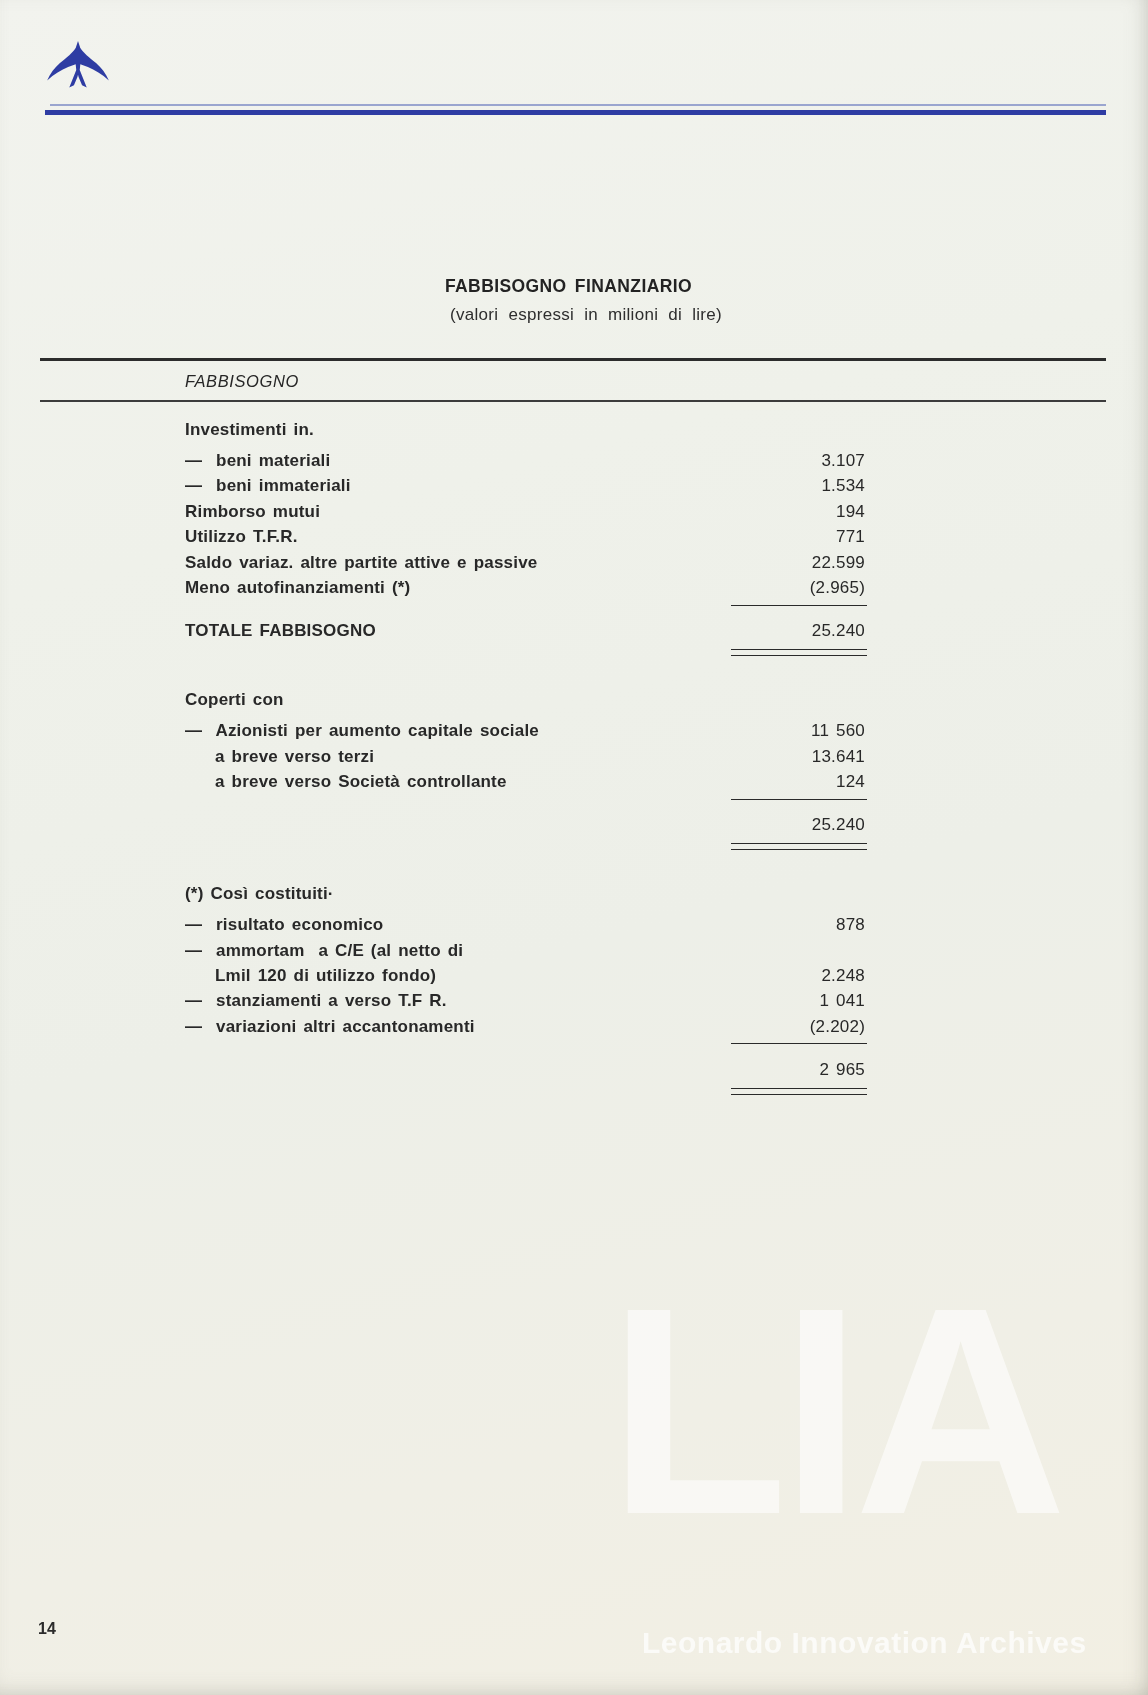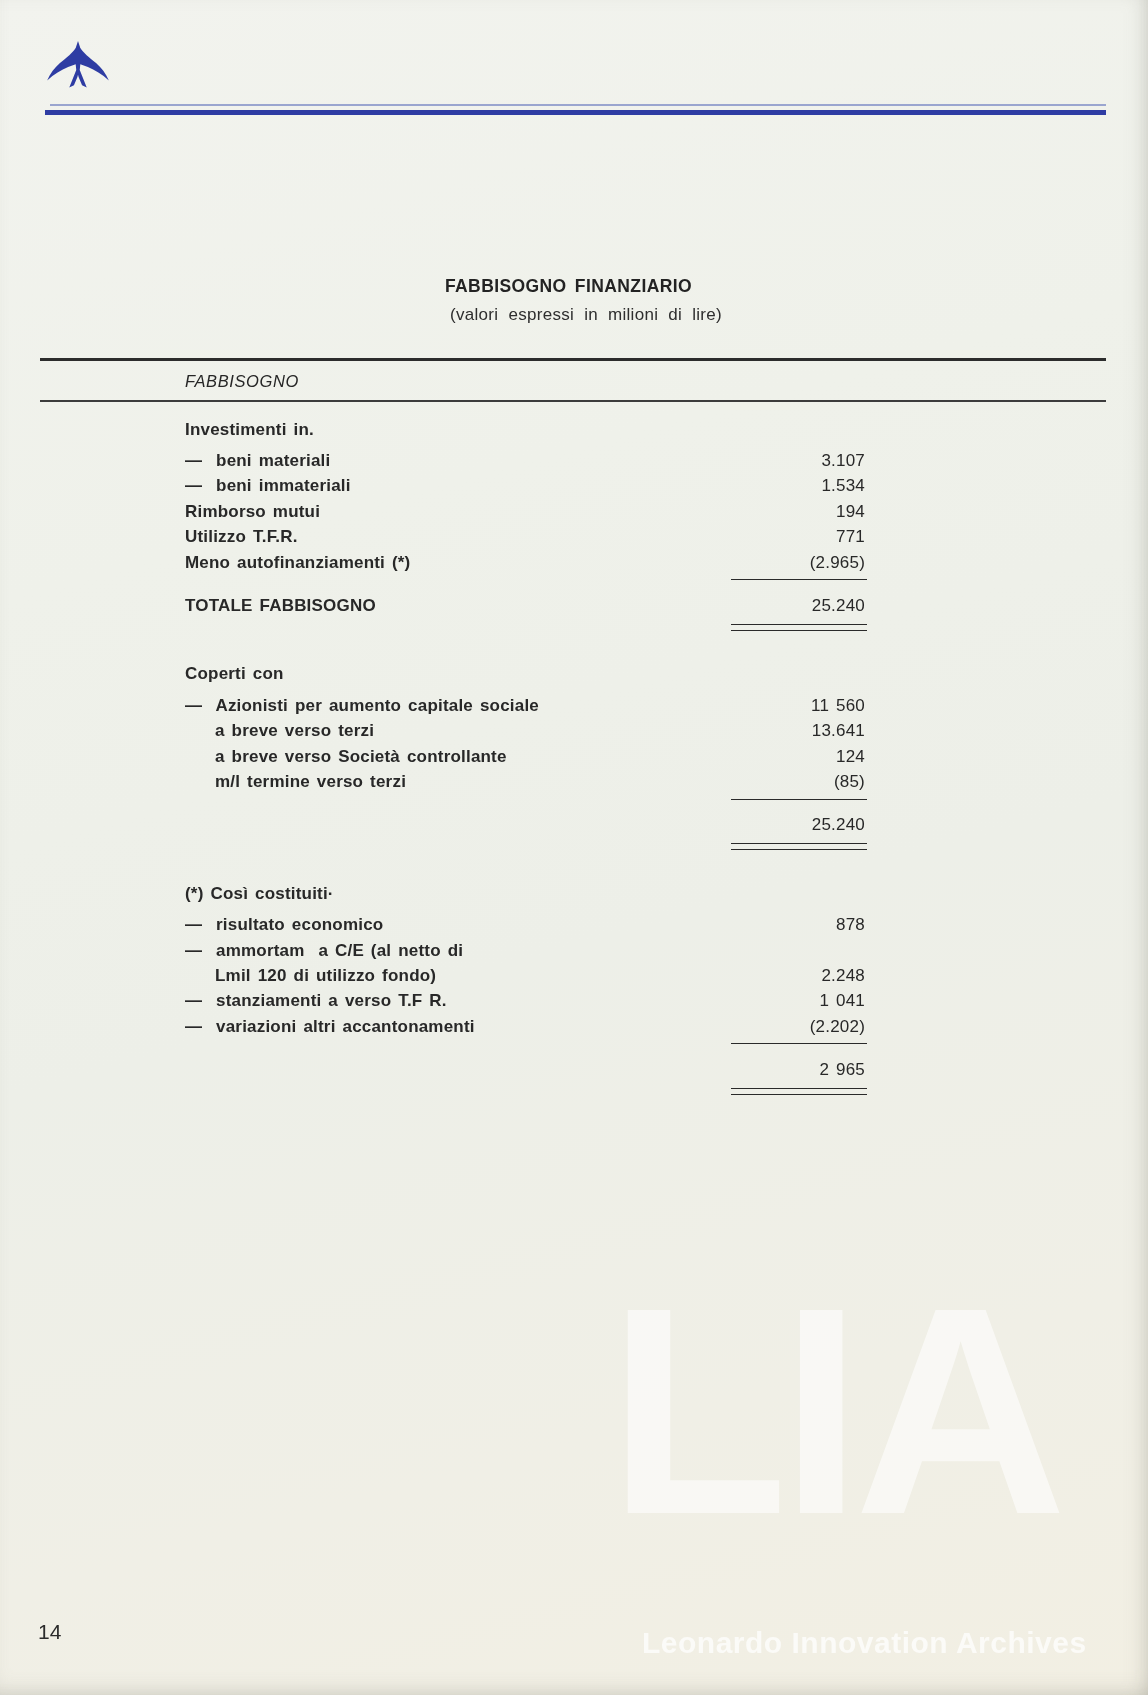--- a/index.html
+++ b/index.html
@@ -30,21 +30,21 @@
   .row.indent .lbl{padding-left:30px;}
   .sp-sm{margin-top:6px;}
   .sp-md{margin-top:13px;}
   .sp-lg{margin-top:31px;}
   .lbl{white-space:pre;font-weight:bold;}
   .val{white-space:pre;text-align:right;}
   .vrule{width:136px;margin-left:auto;margin-right:-2px;}
   .vrule.single{height:0;border-top:1.8px solid #2a2a2a;margin-top:4px;margin-bottom:2px;}
   .vrule.double{height:5px;border-top:1.8px solid #2a2a2a;border-bottom:1.8px solid #2a2a2a;margin-top:5px;margin-bottom:2px;}
   
-  .page-number{position:absolute;left:38px;top:1620px;font-size:21px;color:#2b2b2b;}
+  .page-number{position:absolute;left:38px;top:1620px;font-size:16px;color:#2b2b2b;font-weight:bold;}
   .wm-big{position:absolute;left:608px;top:1264px;font-size:295px;line-height:1;font-weight:600;
           letter-spacing:-8px;color:rgba(255,255,255,.58);pointer-events:none;}
   .wm-caption{position:absolute;left:642px;top:1626px;font-size:30px;font-weight:600;
           letter-spacing:.5px;color:rgba(255,255,255,.72);pointer-events:none;}
 </style>
 </head>
 <body>
 
 <div class="page">
 
@@ -90,20 +90,24 @@
         </div>
         <div class="row">
           <span class="lbl">Rimborso mutui</span>
           <span class="val">194</span>
         </div>
         <div class="row">
           <span class="lbl">Utilizzo T.F.R.</span>
           <span class="val">771</span>
         </div>
         <div class="row">
+          <span class="lbl">Saldo variaz. altre partite attive e passive</span>
+          <span class="val">22.599</span>
+        </div>
+        <div class="row">
           <span class="lbl">Meno autofinanziamenti (*)</span>
           <span class="val">(2.965)</span>
         </div>
         <div class="vrule single"></div>
         <div class="row sp-md">
           <span class="lbl">TOTALE FABBISOGNO</span>
           <span class="val">25.240</span>
         </div>
         <div class="vrule double"></div>
         <div class="row sp-lg">
@@ -114,24 +118,20 @@
           <span class="lbl">—  Azionisti per aumento capitale sociale</span>
           <span class="val">11 560</span>
         </div>
         <div class="row indent">
           <span class="lbl">a breve verso terzi</span>
           <span class="val">13.641</span>
         </div>
         <div class="row indent">
           <span class="lbl">a breve verso Società controllante</span>
           <span class="val">124</span>
-        </div>
-        <div class="row indent">
-          <span class="lbl">m/l termine verso terzi</span>
-          <span class="val">(85)</span>
         </div>
         <div class="vrule single"></div>
         <div class="row sp-md">
           <span class="lbl"></span>
           <span class="val">25.240</span>
         </div>
         <div class="vrule double"></div>
         <div class="row sp-lg">
           <span class="lbl">(*) Così costituiti·</span>
           <span class="val"></span>

